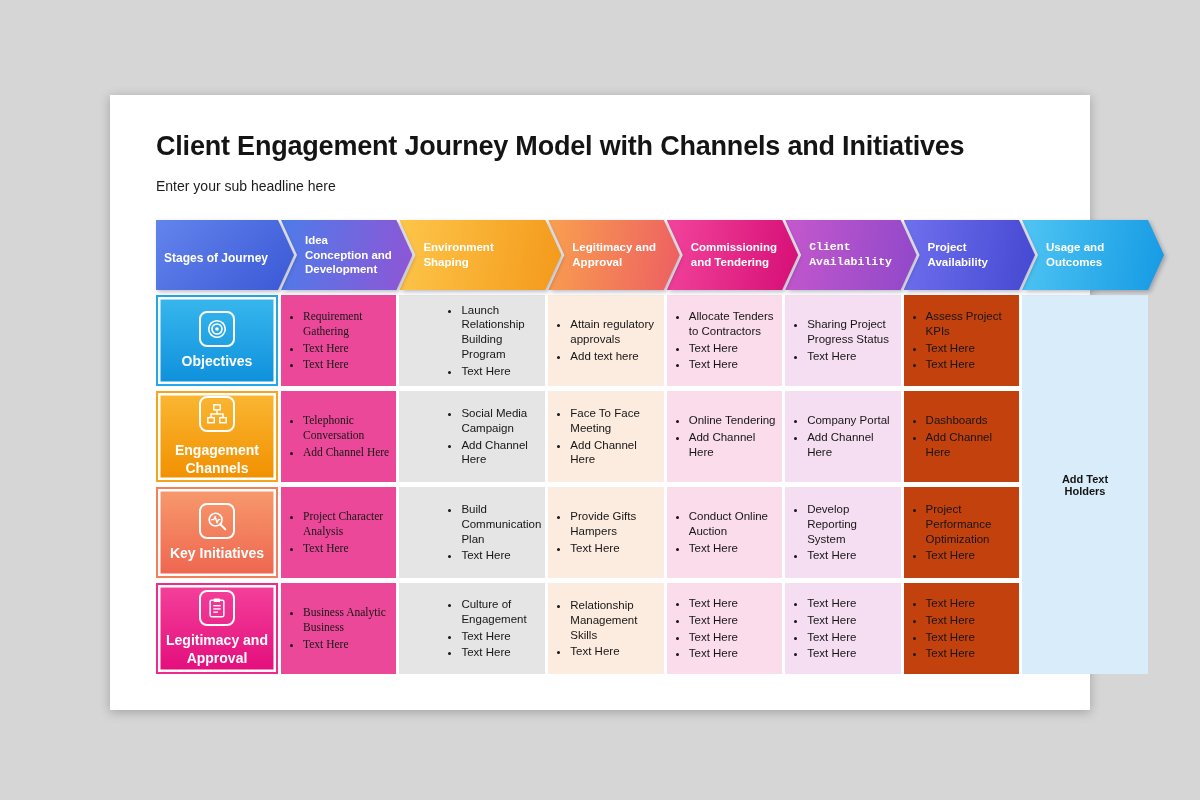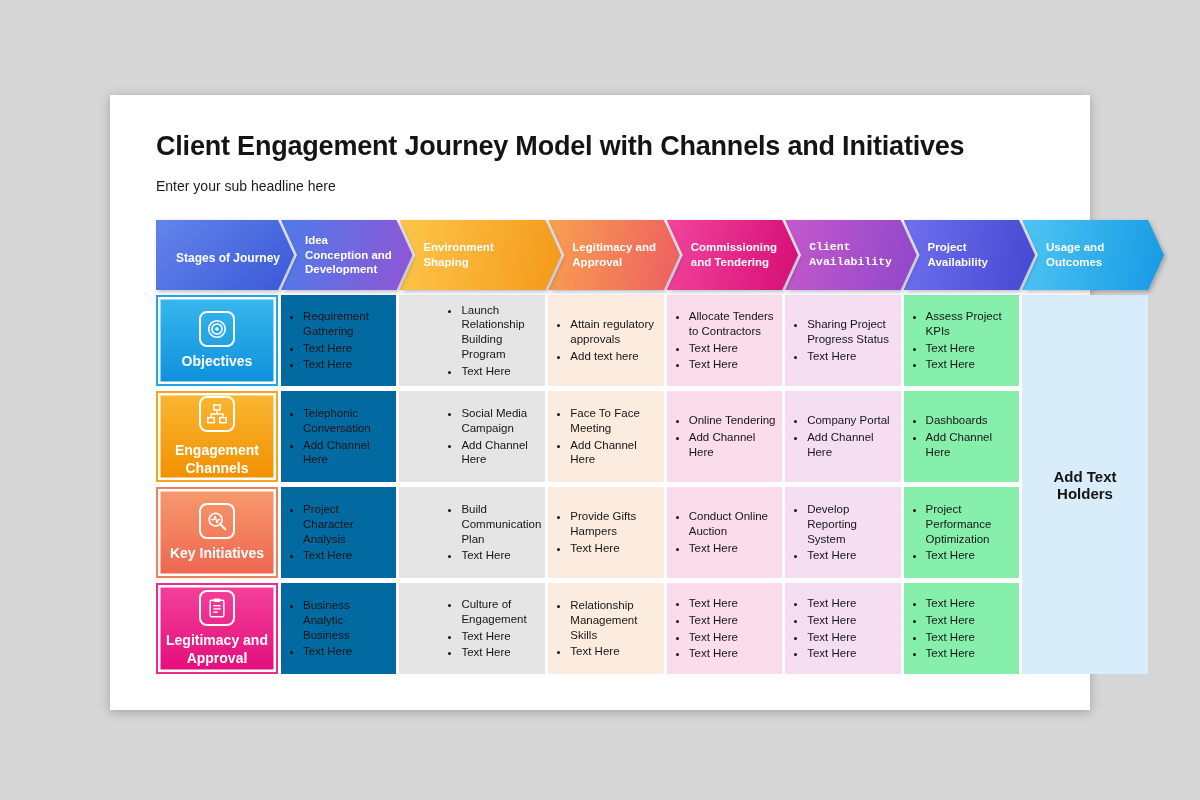--- a/index.html
+++ b/index.html
@@ -34,21 +34,21 @@
   .aw1{z-index:8}.aw2{z-index:7}.aw3{z-index:6}.aw4{z-index:5}
   .aw5{z-index:4}.aw6{z-index:3}.aw7{z-index:2}.aw8{z-index:1}
   .arrow{
     height:100%;display:flex;align-items:center;
     color:#fff;font-weight:700;font-size:11.5px;line-height:1.3;
     padding:0 20px 0 24px;box-sizing:border-box;
     clip-path:polygon(0 0, calc(100% - 16px) 0, 100% 50%, calc(100% - 16px) 100%, 0 100%, 16px 50%);
   }
   .arrow.first{
     clip-path:polygon(0 0, calc(100% - 16px) 0, 100% 50%, calc(100% - 16px) 100%, 0 100%);
-    justify-content:flex-end;text-align:center;padding:8px 14px 0 8px;font-size:12px;
+    justify-content:flex-start;text-align:center;padding:8px 14px 0 8px;font-size:12px;
   }
   .a1{background:linear-gradient(135deg,#6384ec,#3a58d6);}
   .a2{background:linear-gradient(100deg,#4d7ce9,#9055d5);}
   .a3{background:linear-gradient(100deg,#fdc64a,#f4991a);}
   .a4{background:linear-gradient(100deg,#f9a04f,#ed5e62);}
   .a5{background:linear-gradient(100deg,#f2449b,#d60e76);}
   .a6{background:linear-gradient(100deg,#c558cd,#8f48c9);font-family:Liberation Mono, monospace;}
   .a7{background:linear-gradient(100deg,#6f70ee,#4548d1);}
   .a8{background:linear-gradient(100deg,#4fc5f3,#159ae4);}
   
@@ -64,31 +64,31 @@
   .rh4{background:linear-gradient(180deg,#f4419b,#e30d7c);border-color:#ee2a8c;}
   .iconbox{
     width:36px;height:36px;border:2px solid #fff;border-radius:8px;
     display:flex;align-items:center;justify-content:center;flex:0 0 auto;
     box-sizing:border-box;
   }
   
   .cell{display:flex;align-items:center;padding:4px 4px 4px 8px;box-sizing:border-box;}
   .cell ul{margin:0;padding-left:14px;}
   .cell li{font-size:11.5px;color:#161616;margin:2px 0;line-height:1.28;}
-  .t1{background:#0369a1;}
+  .t1{background:#ec4899;font-family:Liberation Serif, serif;}
   .t2{background:#e5e5e5;padding-left:48px;}
   .t3{background:#fcebdf;}
   .t4{background:#fadcea;}
   .t5{background:#f6def2;}
-  .t6{background:#86efac;}
+  .t6{background:#c2410c;}
   .addtext{
     grid-column:8;grid-row:2 / span 4;
     background:#d9ecf9;
     display:flex;align-items:center;justify-content:center;text-align:center;
-    font-weight:700;font-size:15px;color:#141414;padding:0 18px;box-sizing:border-box;
+    font-weight:700;font-size:11px;color:#141414;padding:0 18px;box-sizing:border-box;
   }
 </style>
 </head>
 <body>
 
 <div class="card">
   <h1 class="title">Client Engagement Journey Model with Channels and Initiatives</h1>
   <p class="subtitle">Enter your sub headline here</p>
 
   <div class="diagram">

